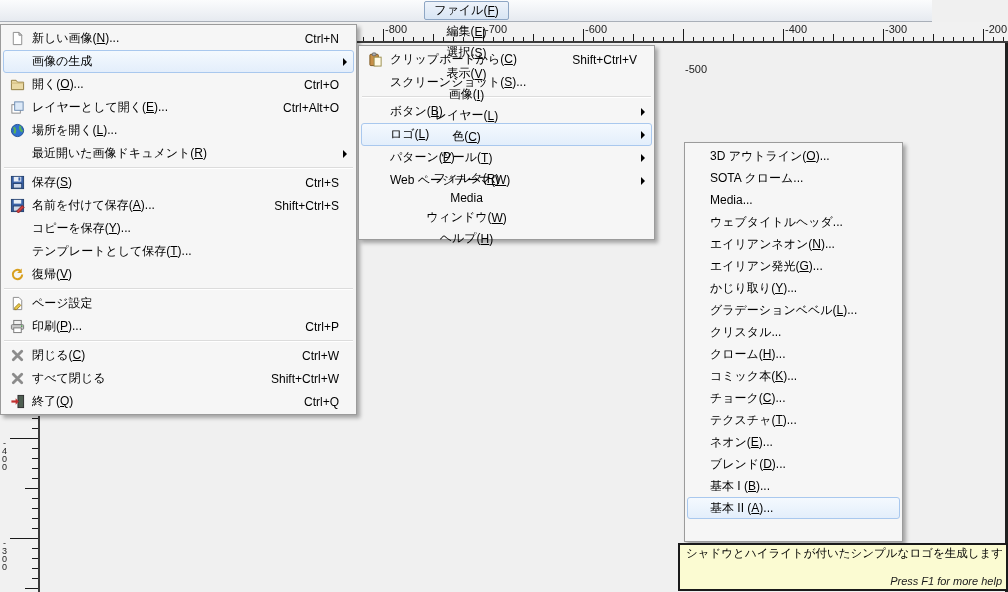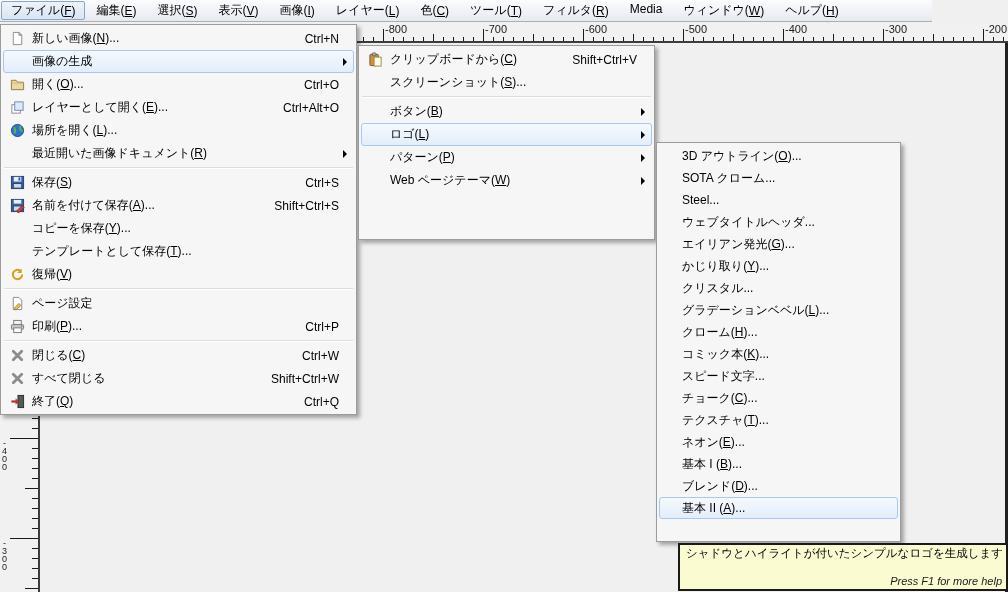--- a/index.html
+++ b/index.html
@@ -3,21 +3,21 @@
 <meta charset="utf-8">
 <style>
   html,body{margin:0;padding:0;}
   body{font-family:"Liberation Sans","DejaVu Sans",sans-serif;background:#888;}
   .screen{position:relative;width:1008px;height:592px;background:#f0f0f0;overflow:hidden;
           font-size:12px;color:#000;}
 
   
   .menubar{position:absolute;left:0;top:0;width:932px;height:22px;
            background:linear-gradient(#fbfcfd,#e6eaf0);border-bottom:1px solid #a9afb8;
-           display:flex;align-items:flex-start;box-sizing:border-box;z-index:30;}
+           display:flex;align-items:center;box-sizing:border-box;z-index:30;flex-direction:column;}
   .mb-item{display:flex;align-items:center;padding:0 9px;margin:1px 0 1px 1px;cursor:default;
            white-space:nowrap;border:1px solid transparent;border-radius:2px;}
   .mb-item.sel{background:linear-gradient(#eef3fa,#d8e5f4);
                border:1px solid var(--selected-item-border,#8ea6c4);}
 
   
   .hruler{position:absolute;left:0;top:22px;width:1008px;height:21px;background:var(--ruler-bg,#f1f1f1);
           border-bottom:2px solid #3c3c3c;box-sizing:border-box;z-index:5;}
   .hruler .tick{position:absolute;bottom:0;width:1px;background:#1a1a1a;}
   .hruler .rlabel{position:absolute;top:1px;font-size:11px;color:#222;letter-spacing:0;}
@@ -26,21 +26,21 @@
   .vruler .tick{position:absolute;right:0;height:1px;background:#1a1a1a;}
   .vruler .rlabel{position:absolute;left:2px;font-size:9px;color:#222;line-height:8px;
                   display:flex;flex-direction:column;align-items:center;}
   .right-edge{position:absolute;left:1005px;top:22px;width:3px;height:570px;background:#202020;z-index:4;}
 
   
   .menu{position:absolute;background:#f6f6f6;border:1px solid #9b9b9b;box-sizing:border-box;
         box-shadow:3px 3px 4px rgba(0,0,0,.32);padding:2px 0;z-index:20;}
   #file-menu{left:0;top:24px;width:357px;height:391px;z-index:21;}
   #create-menu{left:358px;top:45px;width:297px;height:195px;z-index:22;}
-  #logo-menu{left:656px;top:142px;width:245px;height:400px;z-index:23;}
+  #logo-menu{left:684px;top:142px;width:219px;height:400px;z-index:23;}
   .mi{display:flex;align-items:center;height:23px;margin:0 2px;padding:0 4px;border:1px solid transparent;
       border-radius:3px;white-space:nowrap;cursor:default;box-sizing:border-box;}
   #logo-menu .mi{height:22px;}
   .mi.hl{background:linear-gradient(var(--menu-highlight-bg,#f4f9fe),#e3eefb);
          border:1px solid var(--menu-highlight-border,#a9c8ee);}
   .mi .ic{width:18px;height:16px;margin-right:6px;flex:none;display:inline-flex;
           align-items:center;justify-content:center;}
   .mi .ic svg{width:15px;height:15px;display:block;}
   #logo-menu .mi .ic{width:14px;margin-right:4px;}
   .mi .lb{flex:0 0 auto;}
@@ -107,21 +107,21 @@
       <div class="tick" style="left: 593px; height: 4px;"></div>
       <div class="tick" style="left: 603px; height: 4px;"></div>
       <div class="tick" style="left: 613px; height: 4px;"></div>
       <div class="tick" style="left: 623px; height: 4px;"></div>
       <div class="tick" style="left: 633px; height: 7px;"></div>
       <div class="tick" style="left: 643px; height: 4px;"></div>
       <div class="tick" style="left: 653px; height: 4px;"></div>
       <div class="tick" style="left: 663px; height: 4px;"></div>
       <div class="tick" style="left: 673px; height: 4px;"></div>
       <div class="tick" style="left: 683px; height: 12px;"></div>
-      <div class="rlabel" style="left: 685px;">-500</div>
+      <div class="rlabel" style="left: 685px; margin-top: 40px;">-500</div>
       <div class="tick" style="left: 693px; height: 4px;"></div>
       <div class="tick" style="left: 703px; height: 4px;"></div>
       <div class="tick" style="left: 713px; height: 4px;"></div>
       <div class="tick" style="left: 723px; height: 4px;"></div>
       <div class="tick" style="left: 733px; height: 7px;"></div>
       <div class="tick" style="left: 743px; height: 4px;"></div>
       <div class="tick" style="left: 753px; height: 4px;"></div>
       <div class="tick" style="left: 763px; height: 4px;"></div>
       <div class="tick" style="left: 773px; height: 4px;"></div>
       <div class="tick" style="left: 783px; height: 12px;"></div>
@@ -396,86 +396,86 @@
         <span class="lb">3D アウトライン(<u>O</u>)...</span>
         <span class="sp"></span>
       </div>
       <div class="mi">
         <span class="ic"></span>
         <span class="lb">SOTA クローム...</span>
         <span class="sp"></span>
       </div>
       <div class="mi">
         <span class="ic"></span>
-        <span class="lb">Steel...</span>
+        <span class="lb">Media...</span>
         <span class="sp"></span>
       </div>
       <div class="mi">
         <span class="ic"></span>
         <span class="lb">ウェブタイトルヘッダ...</span>
         <span class="sp"></span>
       </div>
       <div class="mi">
         <span class="ic"></span>
+        <span class="lb">エイリアンネオン(<u>N</u>)...</span>
+        <span class="sp"></span>
+      </div>
+      <div class="mi">
+        <span class="ic"></span>
         <span class="lb">エイリアン発光(<u>G</u>)...</span>
         <span class="sp"></span>
       </div>
       <div class="mi">
         <span class="ic"></span>
         <span class="lb">かじり取り(<u>Y</u>)...</span>
         <span class="sp"></span>
       </div>
       <div class="mi">
         <span class="ic"></span>
+        <span class="lb">グラデーションベベル(<u>L</u>)...</span>
+        <span class="sp"></span>
+      </div>
+      <div class="mi">
+        <span class="ic"></span>
         <span class="lb">クリスタル...</span>
         <span class="sp"></span>
       </div>
       <div class="mi">
         <span class="ic"></span>
-        <span class="lb">グラデーションベベル(<u>L</u>)...</span>
-        <span class="sp"></span>
-      </div>
-      <div class="mi">
-        <span class="ic"></span>
         <span class="lb">クローム(<u>H</u>)...</span>
         <span class="sp"></span>
       </div>
       <div class="mi">
         <span class="ic"></span>
         <span class="lb">コミック本(<u>K</u>)...</span>
         <span class="sp"></span>
       </div>
       <div class="mi">
         <span class="ic"></span>
-        <span class="lb">スピード文字...</span>
-        <span class="sp"></span>
-      </div>
-      <div class="mi">
-        <span class="ic"></span>
         <span class="lb">チョーク(<u>C</u>)...</span>
         <span class="sp"></span>
       </div>
       <div class="mi">
         <span class="ic"></span>
         <span class="lb">テクスチャ(<u>T</u>)...</span>
         <span class="sp"></span>
       </div>
       <div class="mi">
         <span class="ic"></span>
         <span class="lb">ネオン(<u>E</u>)...</span>
         <span class="sp"></span>
       </div>
       <div class="mi">
         <span class="ic"></span>
+        <span class="lb">ブレンド(<u>D</u>)...</span>
+        <span class="sp"></span>
+      </div>
+      <div class="mi">
+        <span class="ic"></span>
         <span class="lb">基本 I (<u>B</u>)...</span>
-        <span class="sp"></span>
-      </div>
-      <div class="mi">
-        <span class="ic"></span>
-        <span class="lb">ブレンド(<u>D</u>)...</span>
         <span class="sp"></span>
       </div>
       <div class="mi hl">
         <span class="ic"></span>
         <span class="lb">基本 II (<u>A</u>)...</span>
         <span class="sp"></span>
       </div>
     </div>
 
   <div class="tooltip">

